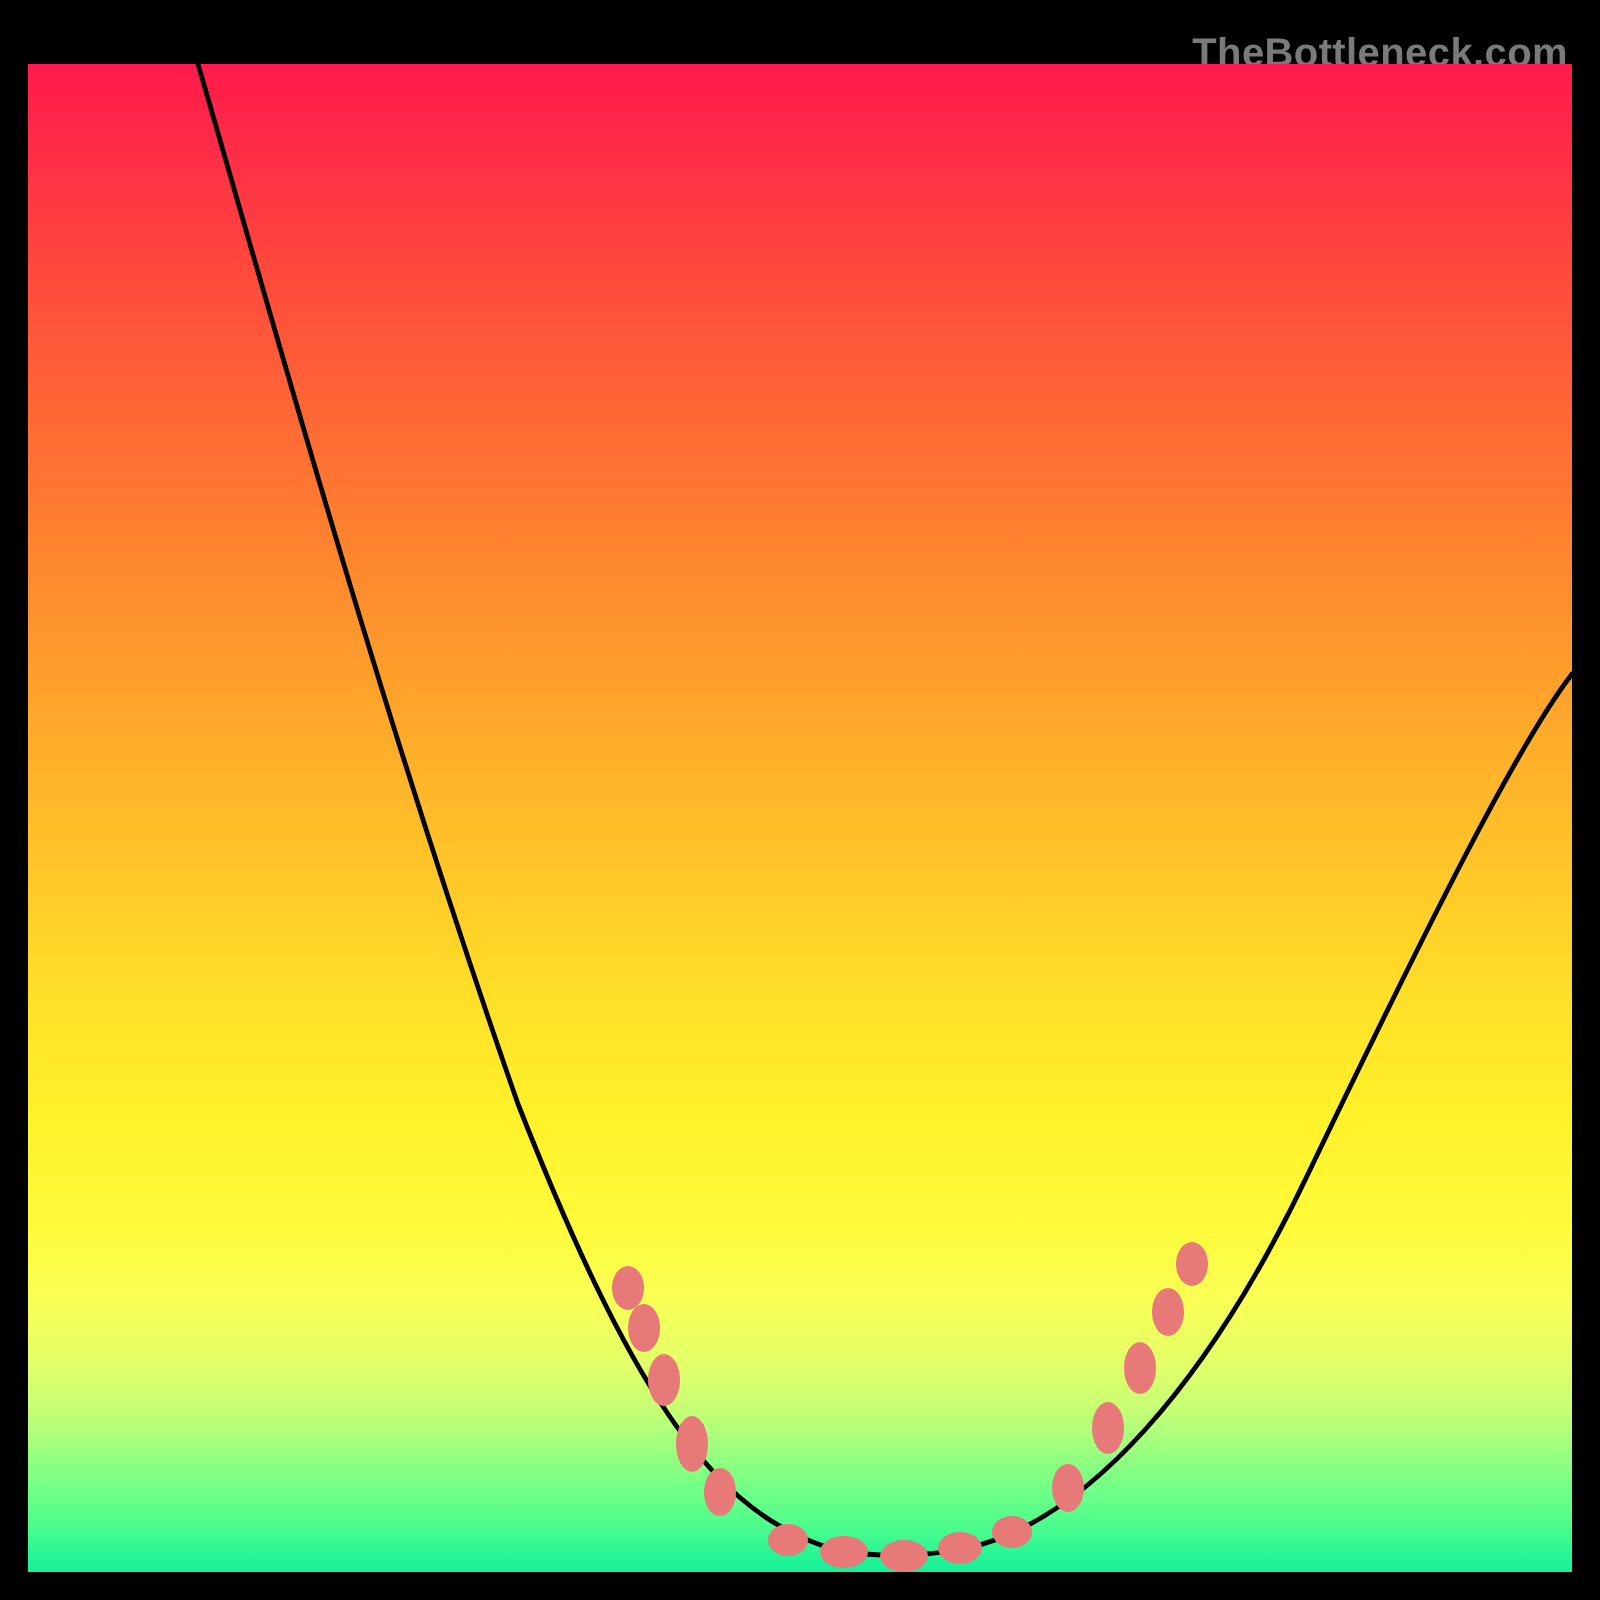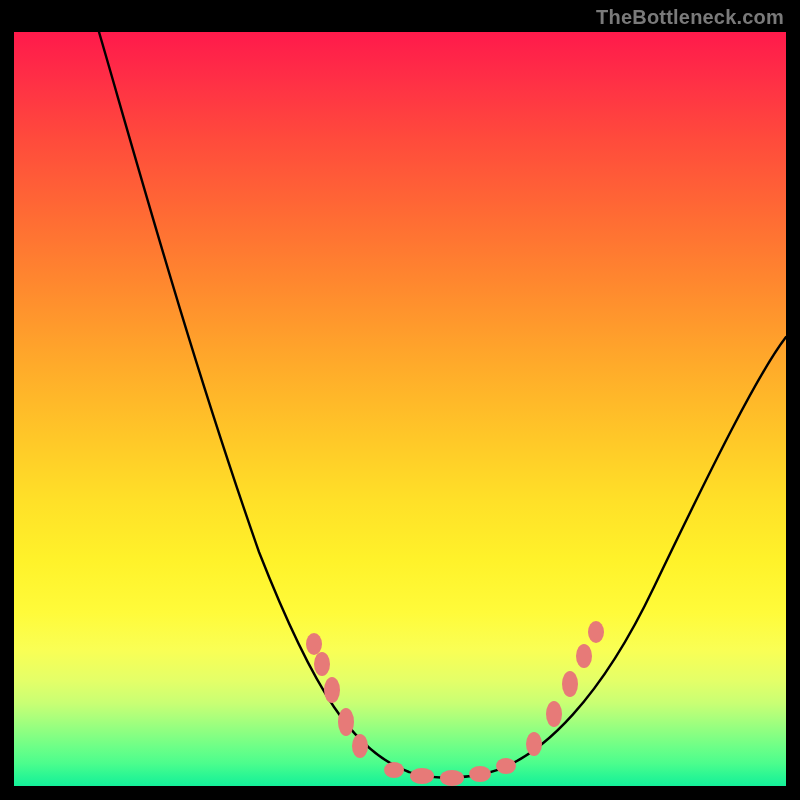--- a/index.html
+++ b/index.html
@@ -43,21 +43,21 @@
       #aaff7c 91%,
       #8aff82 93%,
       #6aff88 95%,
       #4cfd8d 97%,
       #2ef793 98.5%,
       #14f099 100%
     );
   }
   .watermark {
     position: absolute;
-    top: 6px;
+    top: 16px;
     right: 16px;
     color: #7a7a7a;
     font-size: 20px;
     font-weight: 600;
     letter-spacing: 0.2px;
     user-select: none;
   }
   svg.curve {
     position: absolute;
     left: 0;

